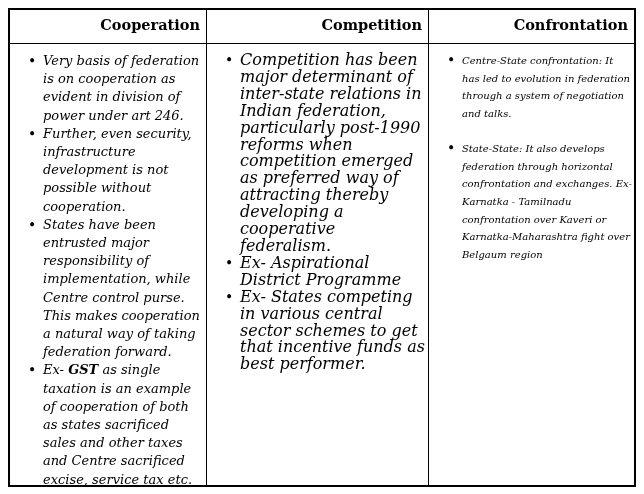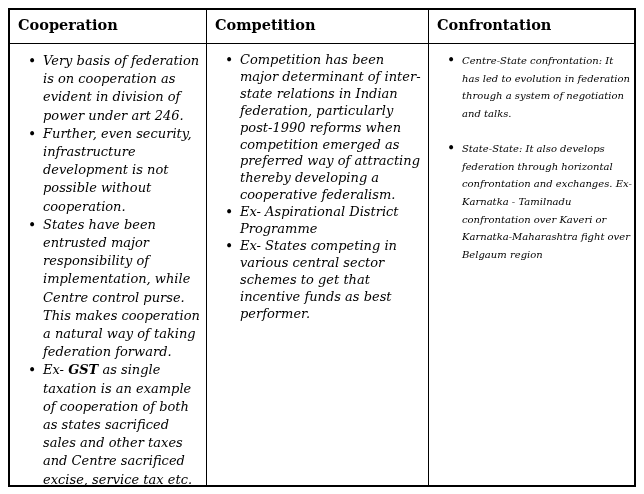--- a/index.html
+++ b/index.html
@@ -25,20 +25,21 @@
     grid-template-rows: 34px 1fr;
   }
   .hcell {
     box-sizing: border-box;
     border-bottom: 1px solid #000000;
     font-weight: bold;
     font-size: 14.5px;
     line-height: 19px;
     padding: 5px 6px 16px 8px;
     overflow: hidden;
+    text-align: right;
   }
   .bcell {
     box-sizing: border-box;
     padding: 8px 2px 0 0;
     overflow: hidden;
   }
   .rb { border-right: 1px solid #000000; }
 
   ul.bullets {
     margin: 0;
@@ -54,21 +55,21 @@
     position: absolute;
     left: 18px;
     top: 0;
     font-size: 14px;
   }
   ul.bullets p { margin: 0; font-style: italic; }
   p + p { margin-top: 10px; }
   .b { font-weight: bold; }
 
   .col1-body { font-size: 13px; line-height: 18.2px; }
-  .col2-body { font-size: 13px; line-height: 16.9px; }
+  .col2-body { font-size: 16px; line-height: 16.9px; }
   .col3-body { font-size: 10px; line-height: 17.7px; }
   .col3-body li + li { margin-top: 17px; }
 </style>
 </head>
 <body>
 
 <div class="doc-table">
   <div class="hcell rb">
     <span>Cooperation</span>
   </div>

